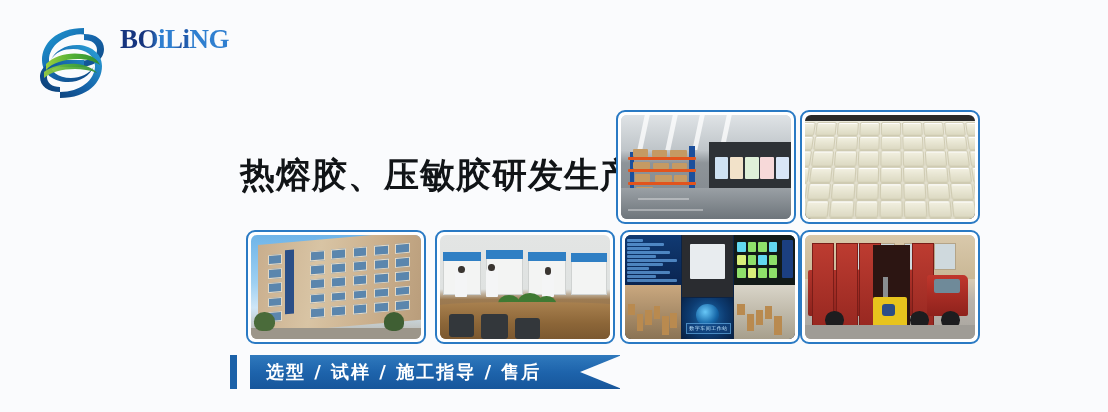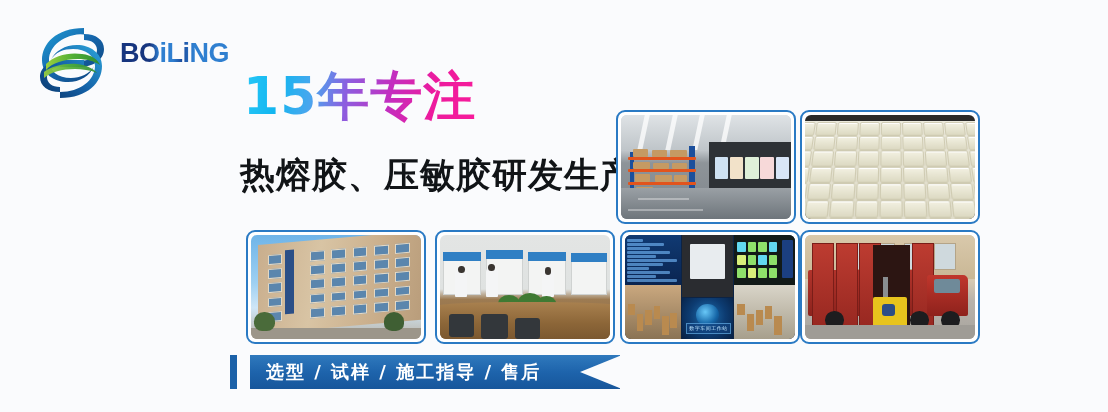--- a/index.html
+++ b/index.html
@@ -14,21 +14,21 @@
   
   .logo-block{position:absolute;left:34px;top:18px;width:200px;height:92px;}
   .logo-mark{position:absolute;left:0;top:2px;width:76px;height:86px;}
   .logo-text{position:absolute;left:86px;top:2px;width:115px;height:86px;}
   .logo-cn{
     font-family:"DejaVu Sans","Liberation Sans",sans-serif;
     font-size:30px;font-weight:bold;color:#15418c;letter-spacing:2px;
     line-height:36px;white-space:nowrap;
   }
   .logo-en{
-    margin-top:18px;font-family:Liberation Sans, sans-serif;
+    margin-top:4px;font-family:Liberation Serif, serif;
     font-size:27px;font-weight:bold;letter-spacing:-0.5px;line-height:30px;
     white-space:nowrap;
     background:linear-gradient(90deg,#16357f 0%,#16357f 26%,#2f7fd0 34%,#2f7fd0 46%,#1a4a9c 54%,#2f7fd0 64%,#2f7fd0 100%);
     -webkit-background-clip:text;background-clip:text;color:transparent;
   }
 
   
   .headline{
     position:absolute;left:243px;top:66px;
     font-family:"DejaVu Sans","Liberation Sans",sans-serif;
@@ -193,21 +193,20 @@
                  C60 41 52 39 44 39 C30 39 18 43 12 50 Z" fill="url(#gg1)"></path>
         <path d="M10 52 C18 46 30 43 43 44 C53 45 60 49 63 53
                  C56 50 48 49 41 49 C28 49 17 52 10 58 Z" fill="url(#gg1)" opacity="0.92"></path>
       </svg>
     </div>
     <div class="logo-text">
       <div class="logo-en">BOiLiNG</div>
     </div>
   </div>
 
-  <div class="headline">15年专注</div>
   <div class="subhead">热熔胶、压敏胶研发生产</div>
 
   <div class="ribbon-wrap">
     <div class="ribbon-tick"></div>
     <div class="ribbon-bar"></div>
     <div class="ribbon-notch"></div>
     <div class="ribbon-text">选型 / 试样 / 施工指导 / 售后</div>
   </div>
 
   <div class="photo p-wh">

